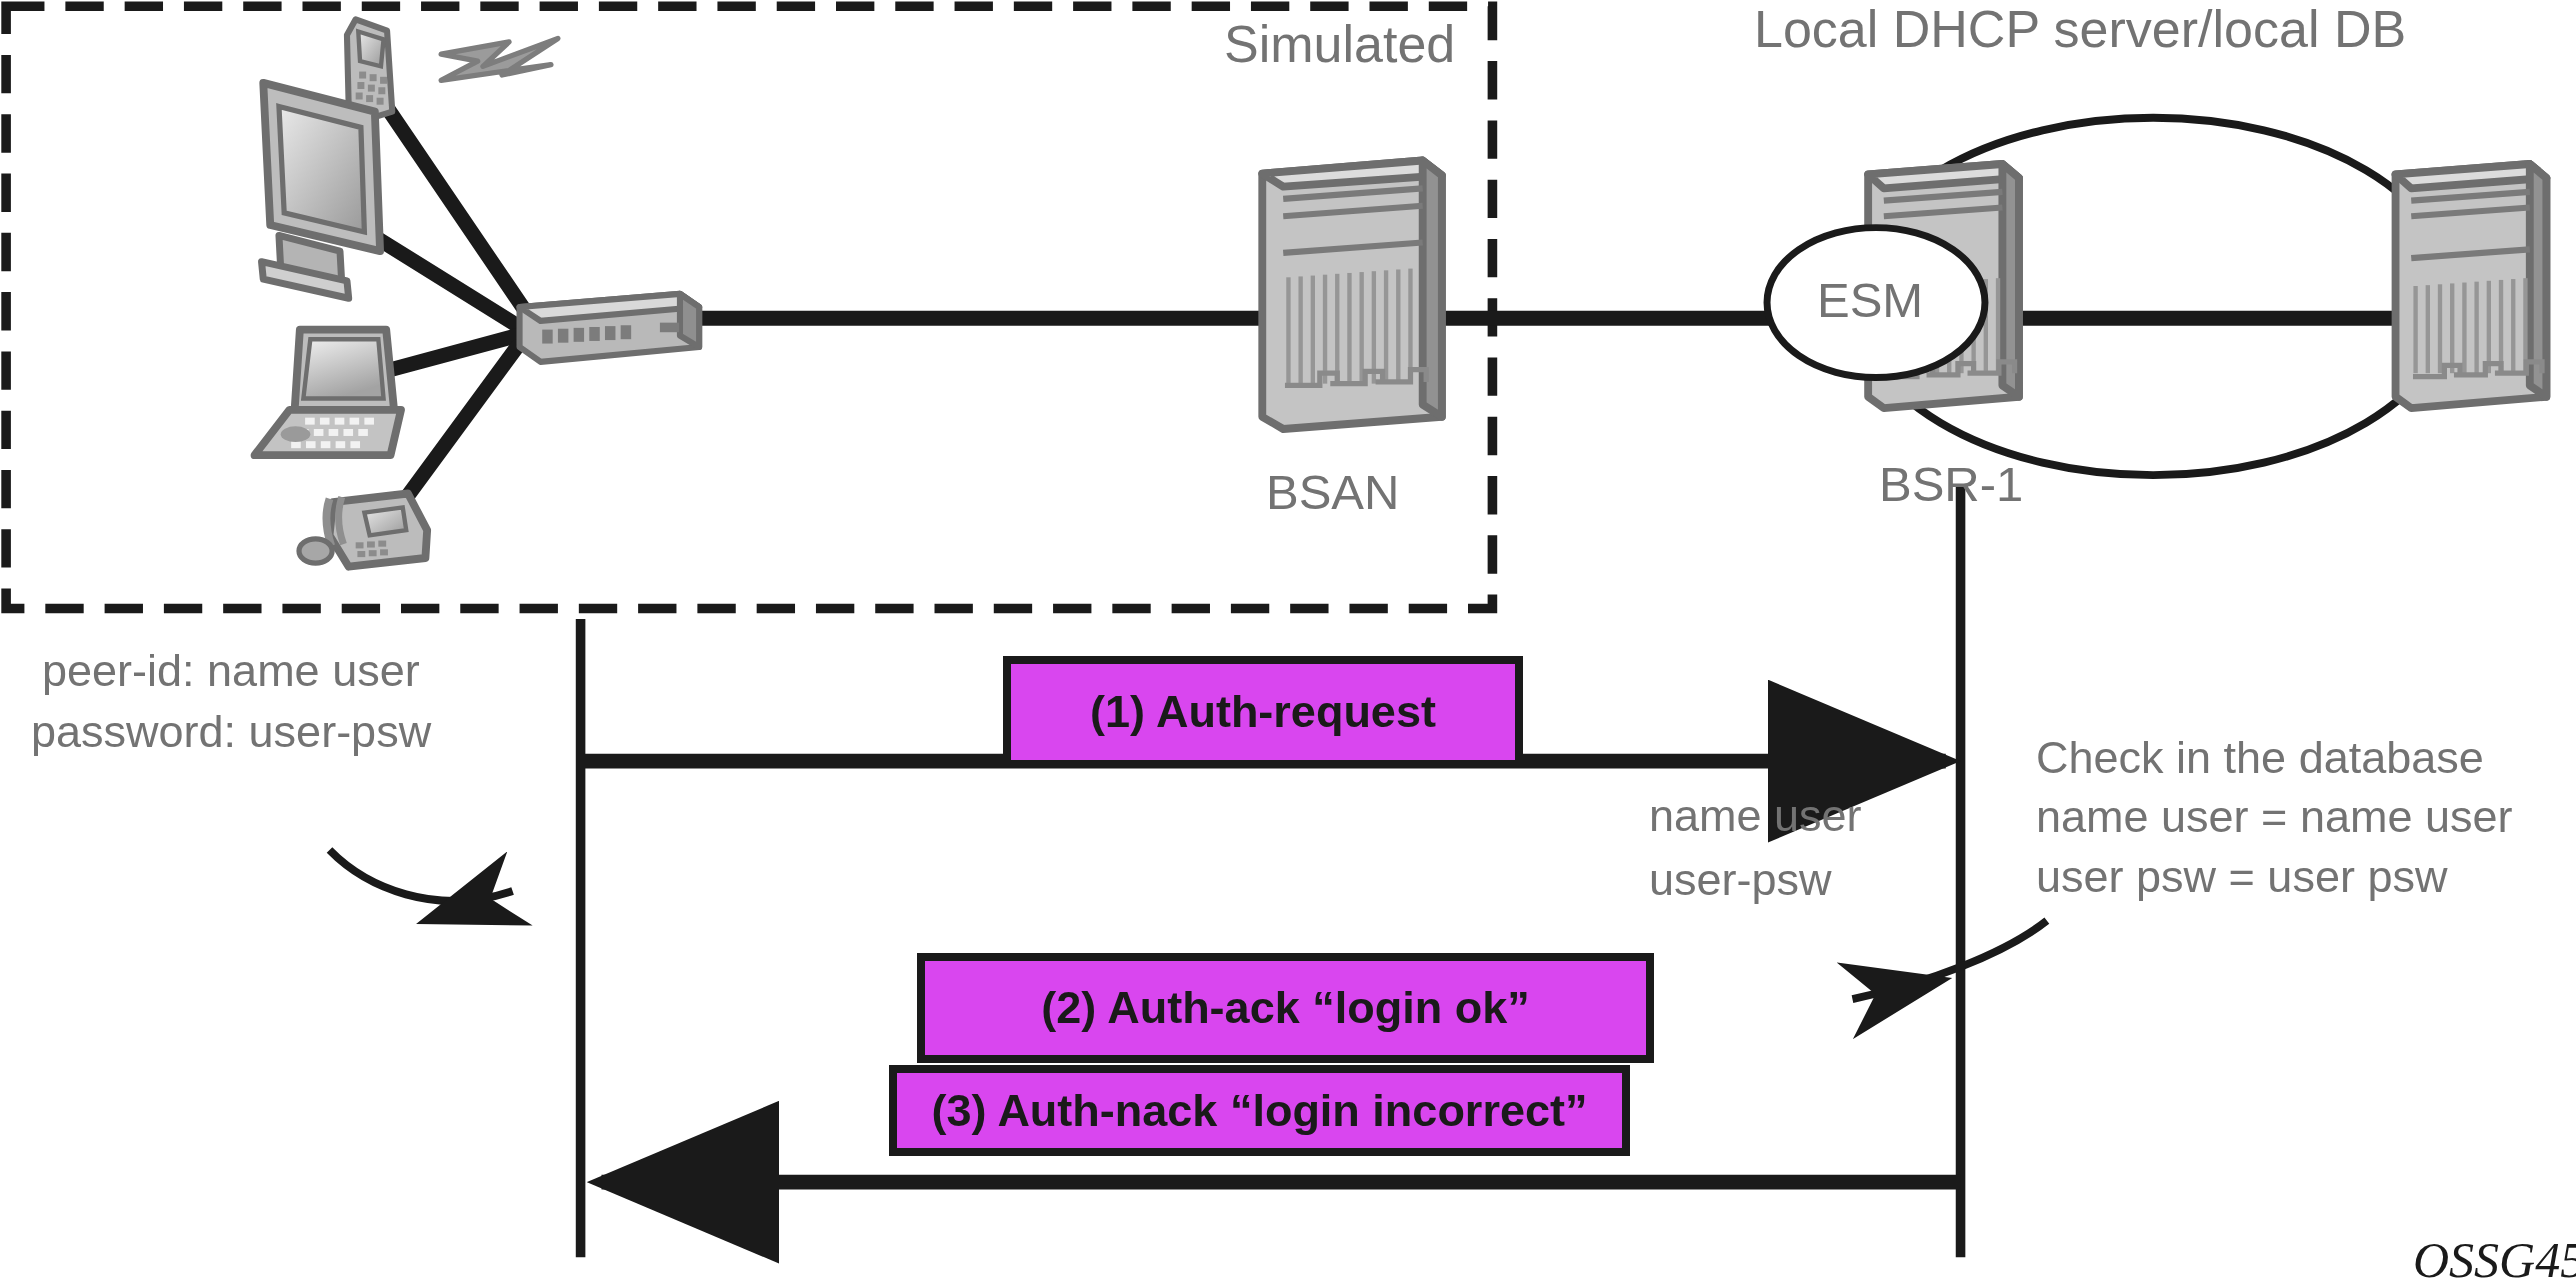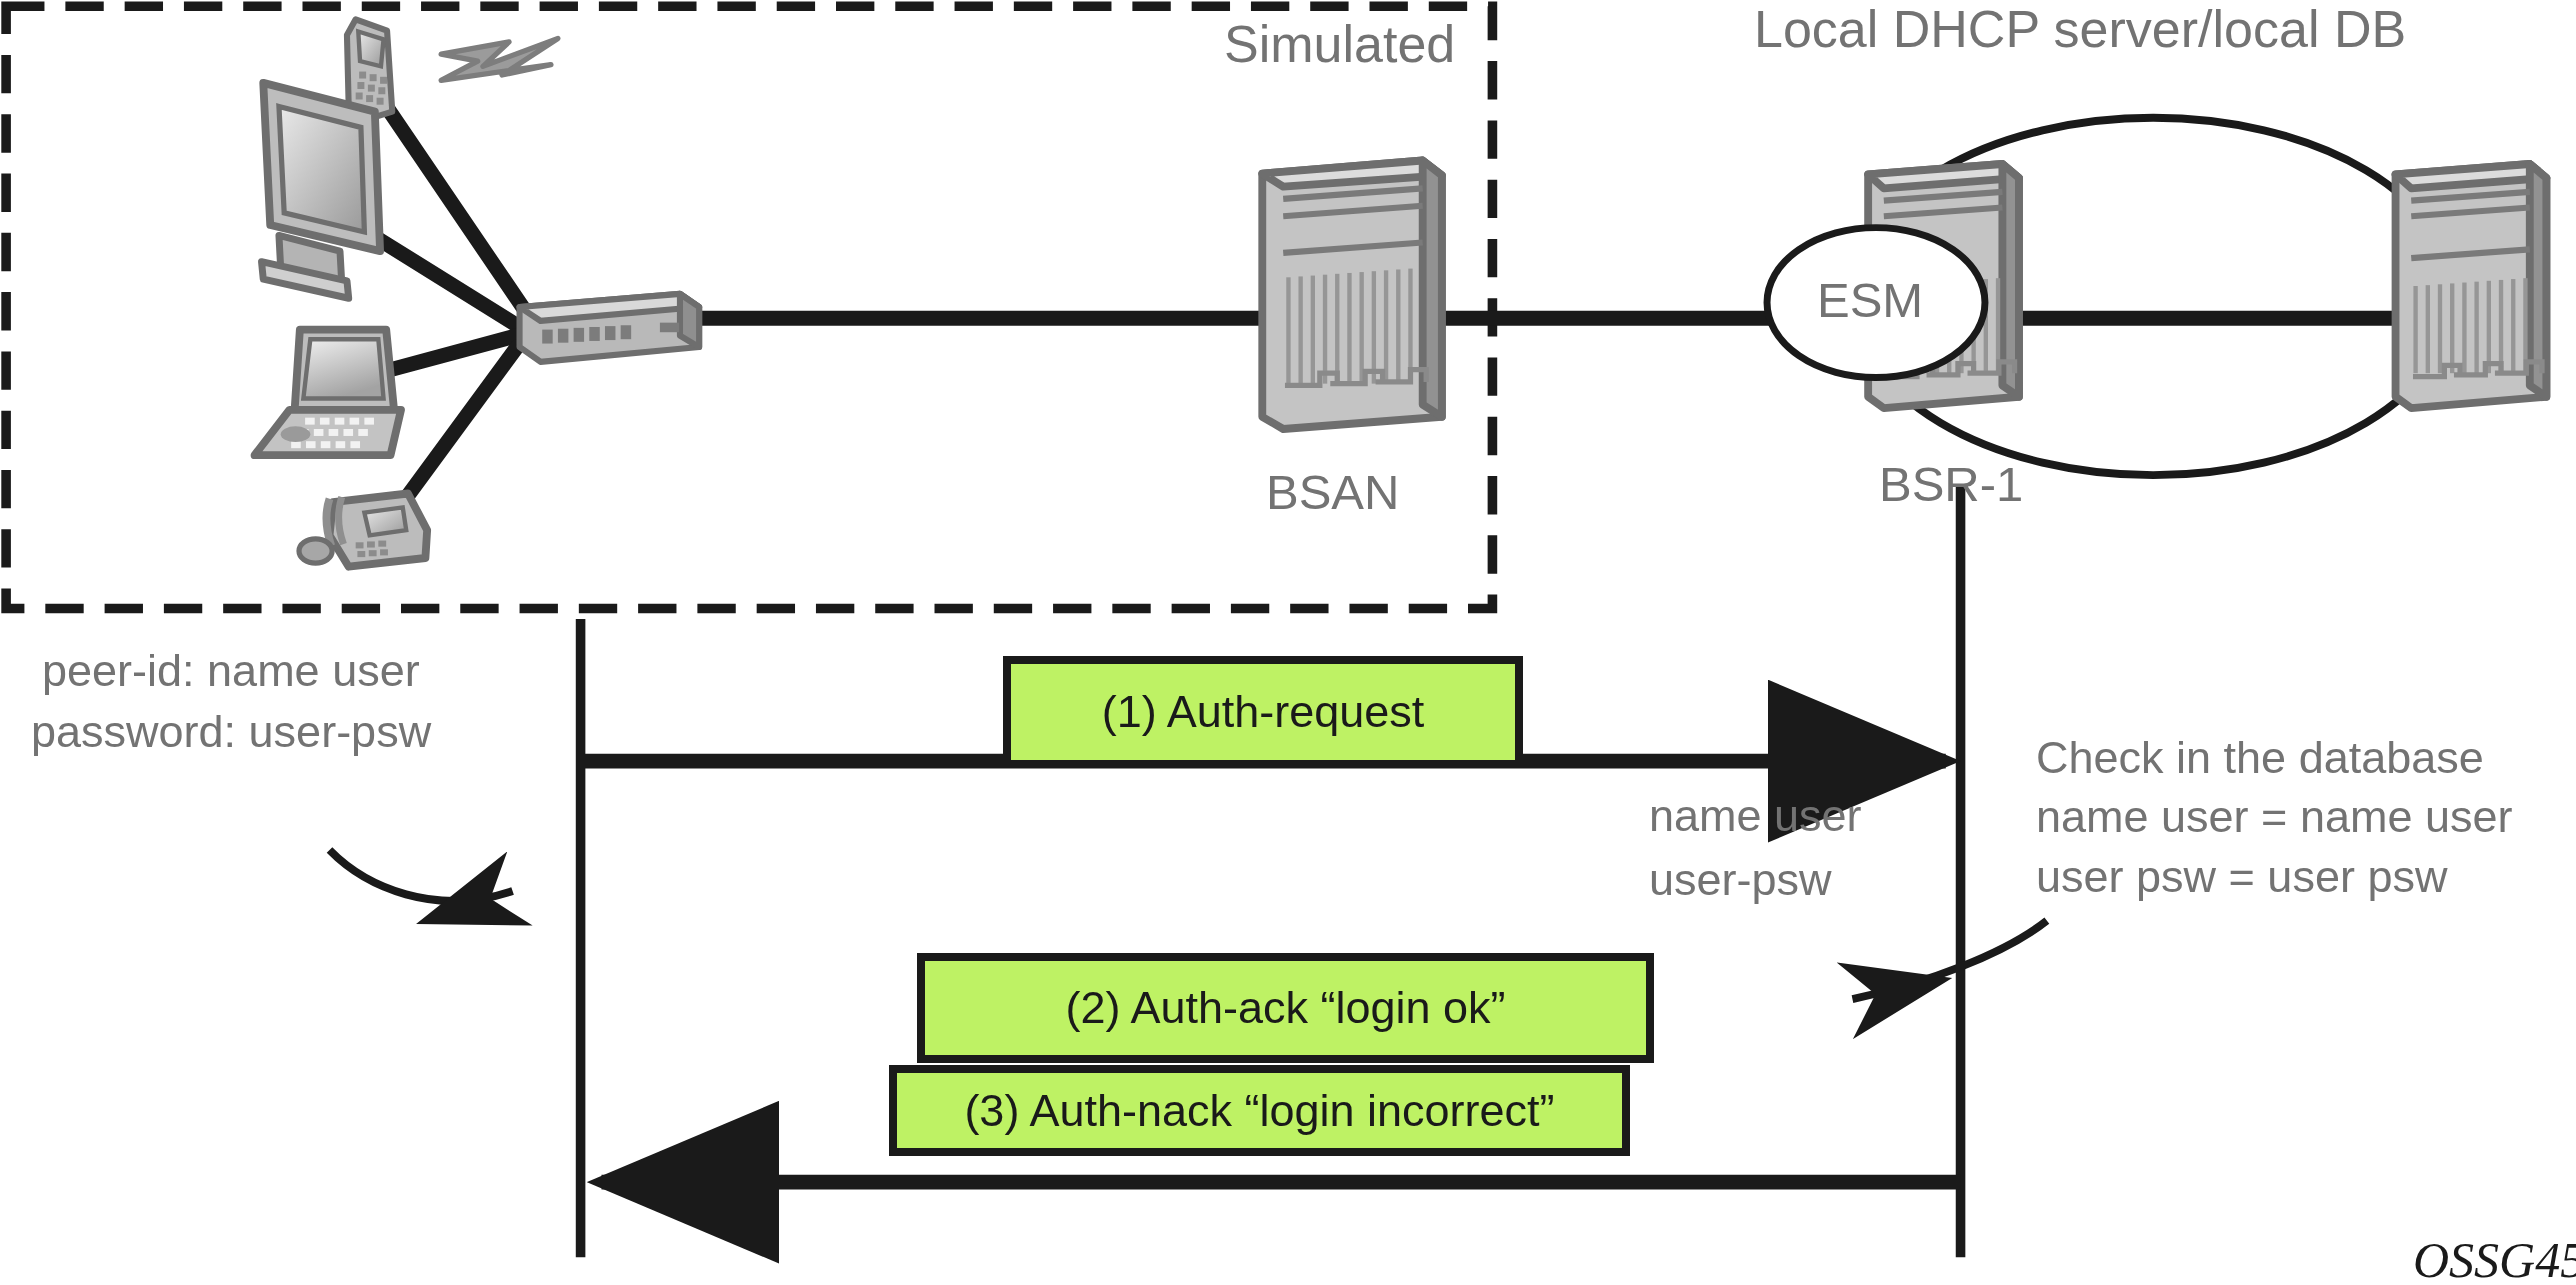--- a/index.html
+++ b/index.html
@@ -38,28 +38,29 @@
   .watermark {
     position: absolute;
     font-family: "Liberation Serif", serif;
     font-style: italic;
     font-size: 50px;
     color: #1a1a1a;
   }
   .msgbox {
     position: absolute;
     box-sizing: border-box;
-    background: #bef264;
+    background: #d946ef;
     border: 8.7px solid #1a1a1a;
     display: flex;
     align-items: center;
     justify-content: center;
     color: #1a1a1a;
     font-family: "Liberation Sans", sans-serif;
     white-space: pre;
+    font-weight: bold;
   }
 </style>
 </head>
 <body>
 
 <div id="canvas">
 
   <svg class="layer" viewBox="0 0 2955 1475" xmlns="http://www.w3.org/2000/svg">
     <defs>
       <linearGradient id="screenGrad" x1="0" y1="0" x2="1" y2="1">

